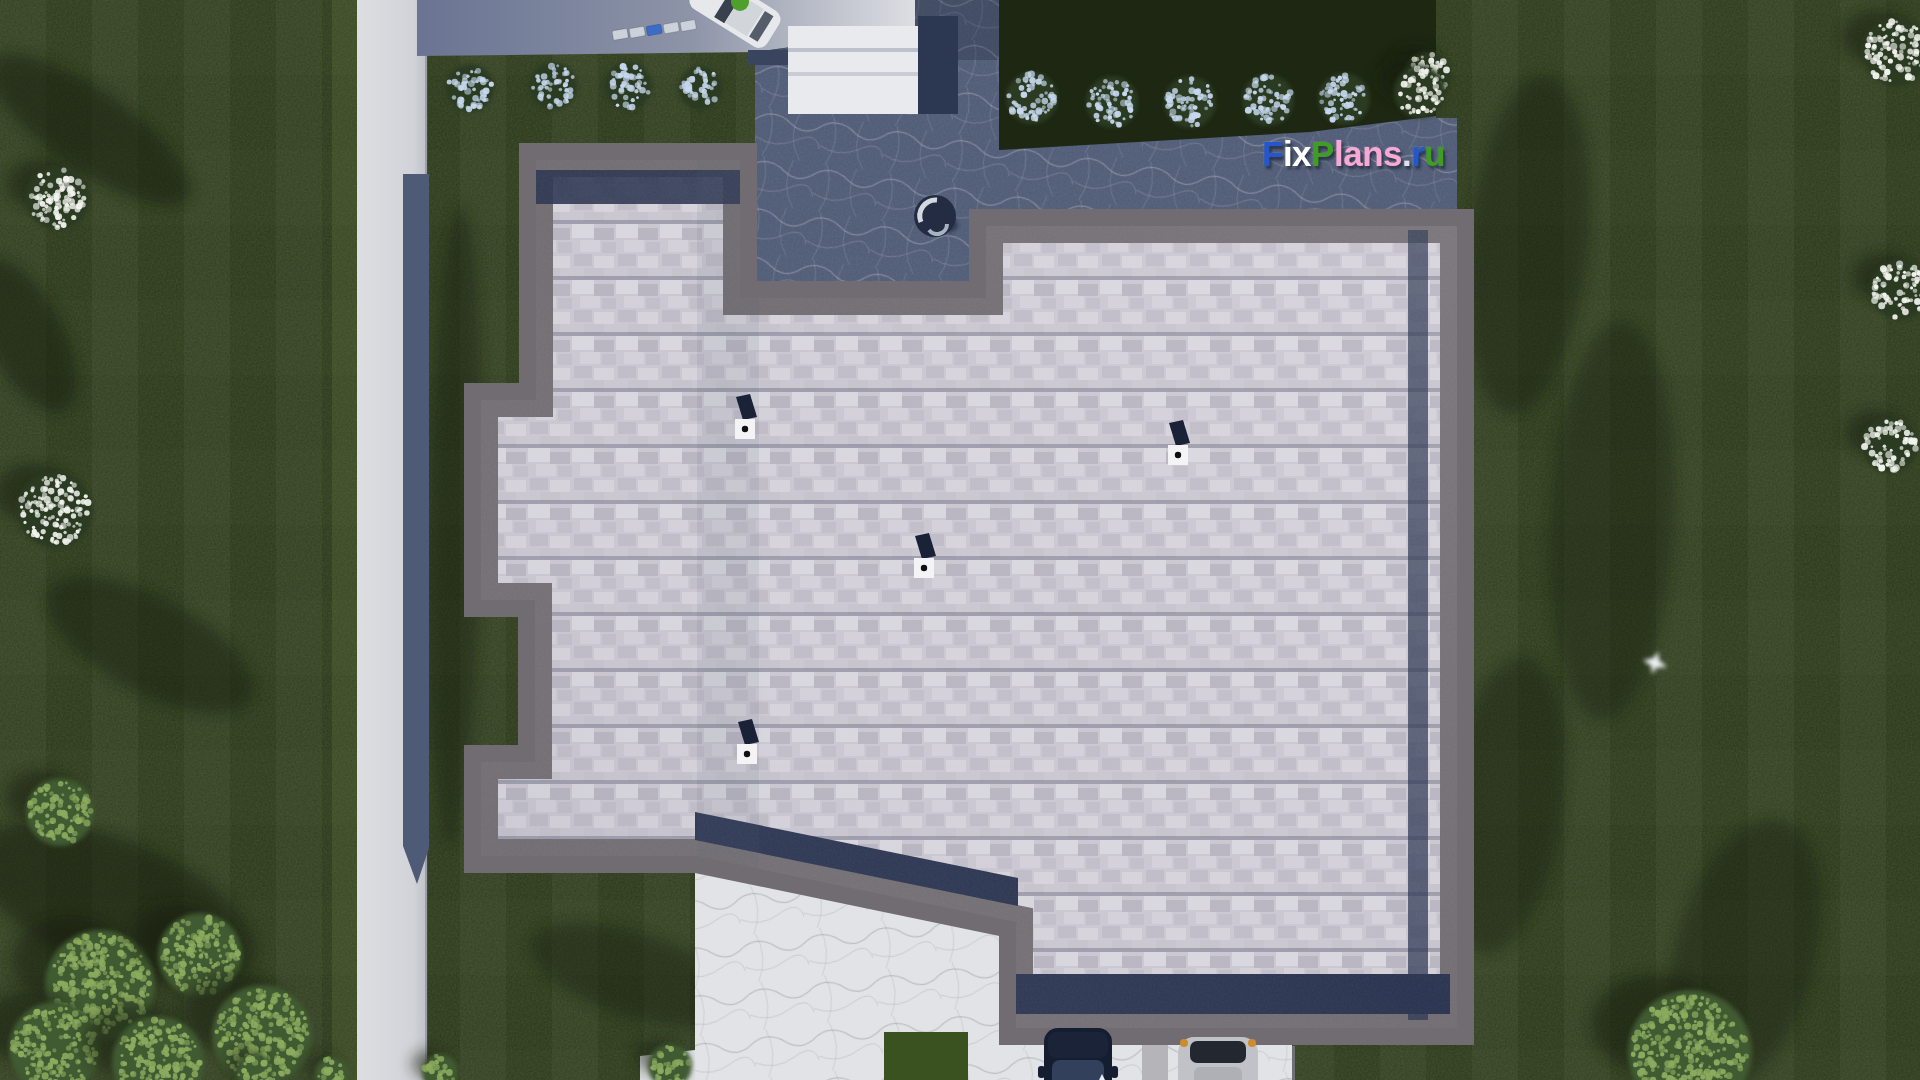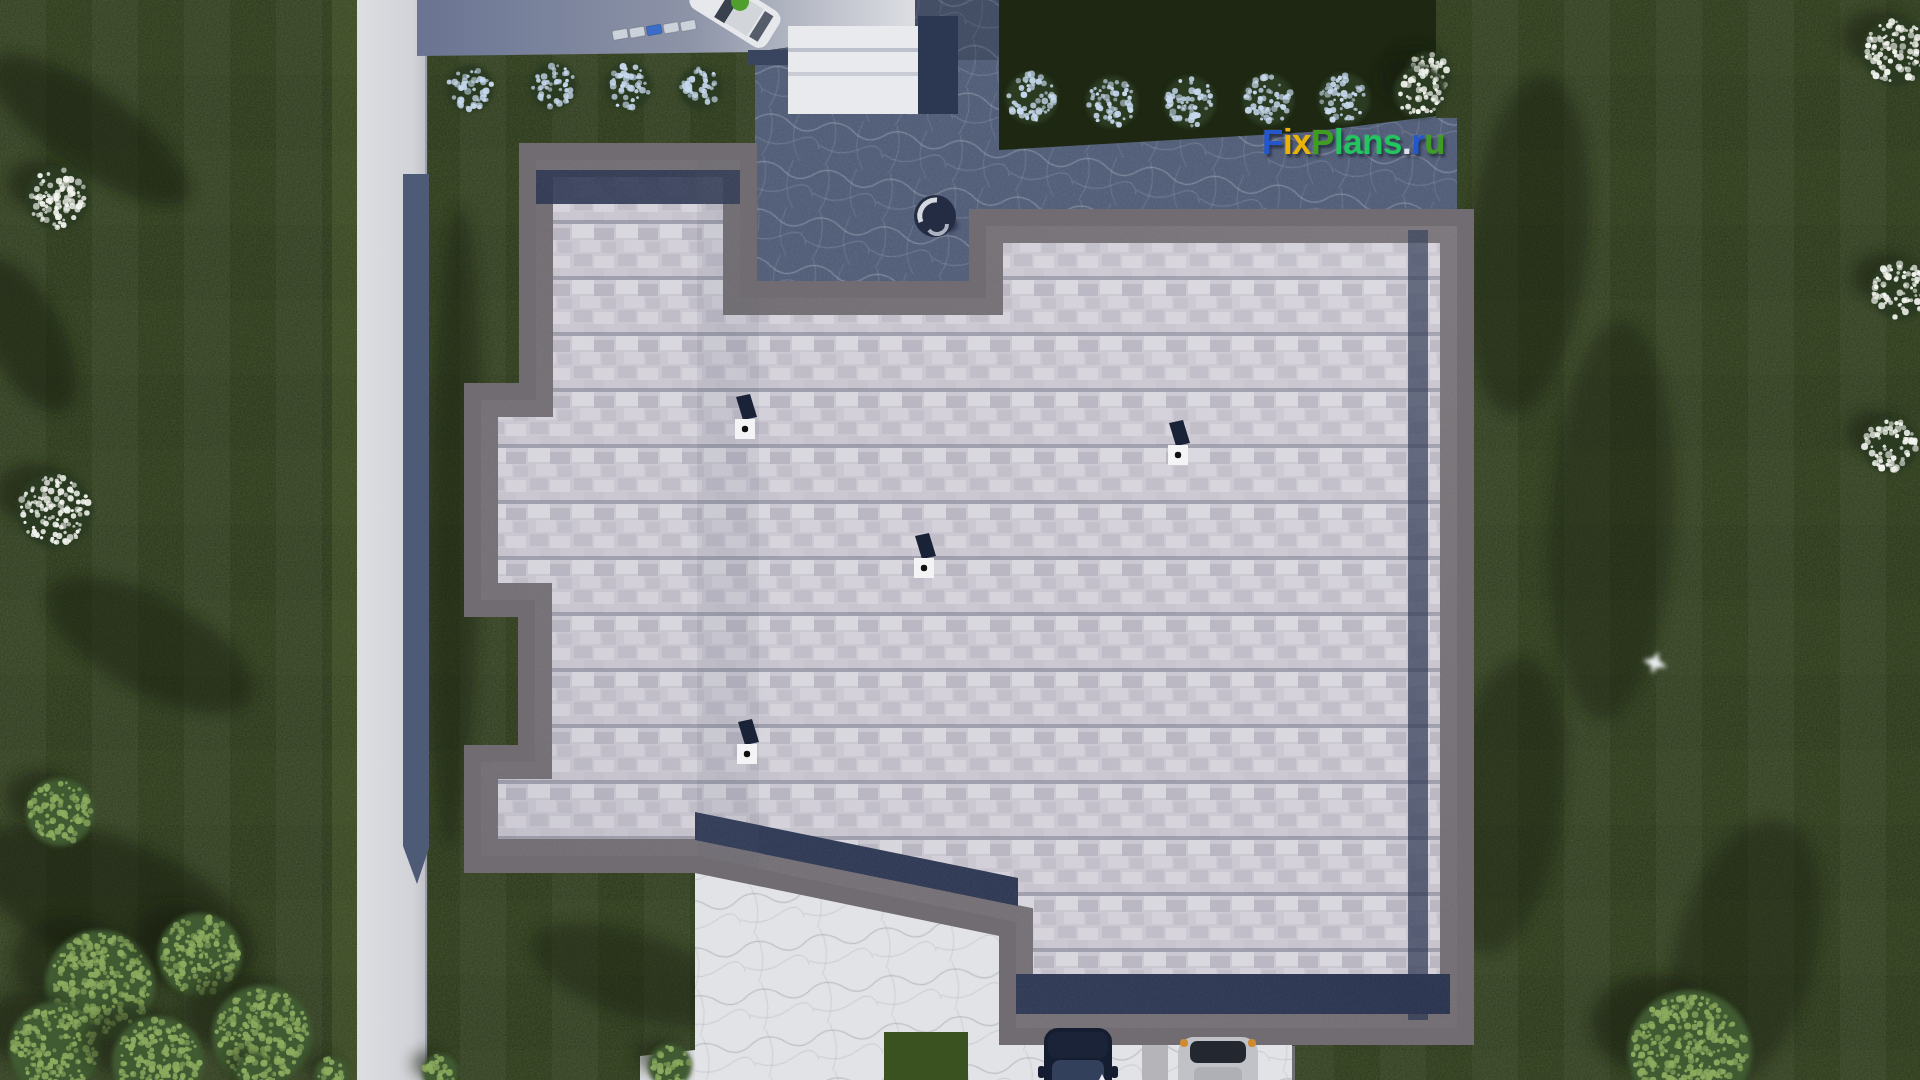--- a/index.html
+++ b/index.html
@@ -2821,15 +2821,15 @@
           <circle cx="1413.6" cy="111.9" r="1.6" fill="#f2f4ee" opacity="0.86"></circle>
           <circle cx="1433.6" cy="100.1" r="2.5" fill="#f2f4ee" opacity="0.59"></circle>
         </g>
       </g>
   <g id="gBird">
         <polygon points="0,-11 3,-3 13,1 3,5 1,13 -2,5 -12,2 -3,-3" fill="#eef1f5" transform="translate(1655 662) rotate(18)" filter="url(#soft2)"></polygon>
       </g>
 </svg>
 
 <div id="watermark">
-  <span style="color: rgb(36, 87, 204);">F</span><span style="color: #eab308;">ix</span><span style="color: rgb(63, 158, 34);">P</span><span style="color: #22c55e;">lans</span><span style="color: rgb(223, 227, 236);">.</span><span style="color: rgb(36, 87, 204);">r</span><span style="color: rgb(63, 158, 34);">u</span>
+  <span style="color: rgb(36, 87, 204);">F</span><span style="color: #ffffff; margin-top: 12px;">ix</span><span style="color: rgb(63, 158, 34);">P</span><span style="color: #f9a8d4;">lans</span><span style="color: rgb(223, 227, 236);">.</span><span style="color: rgb(36, 87, 204);">r</span><span style="color: rgb(63, 158, 34);">u</span>
 </div>
 </div>
 
 </body></html>

